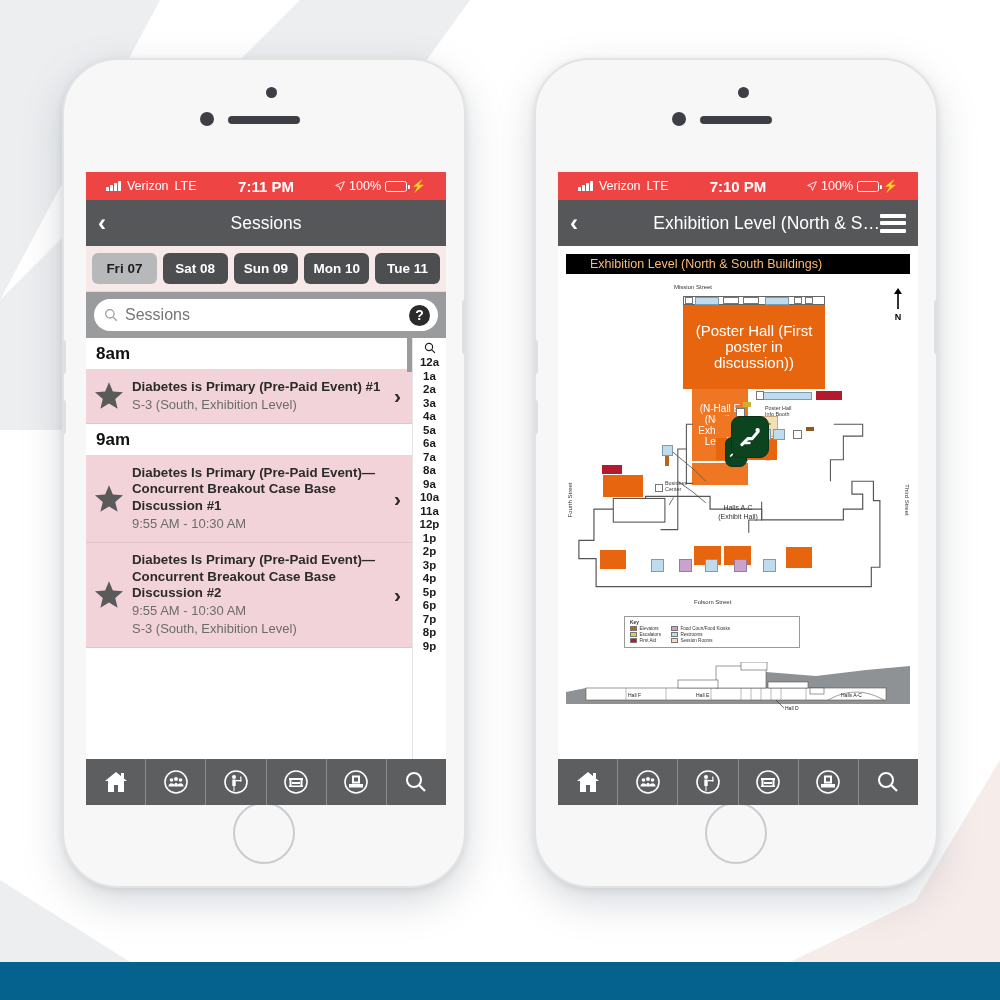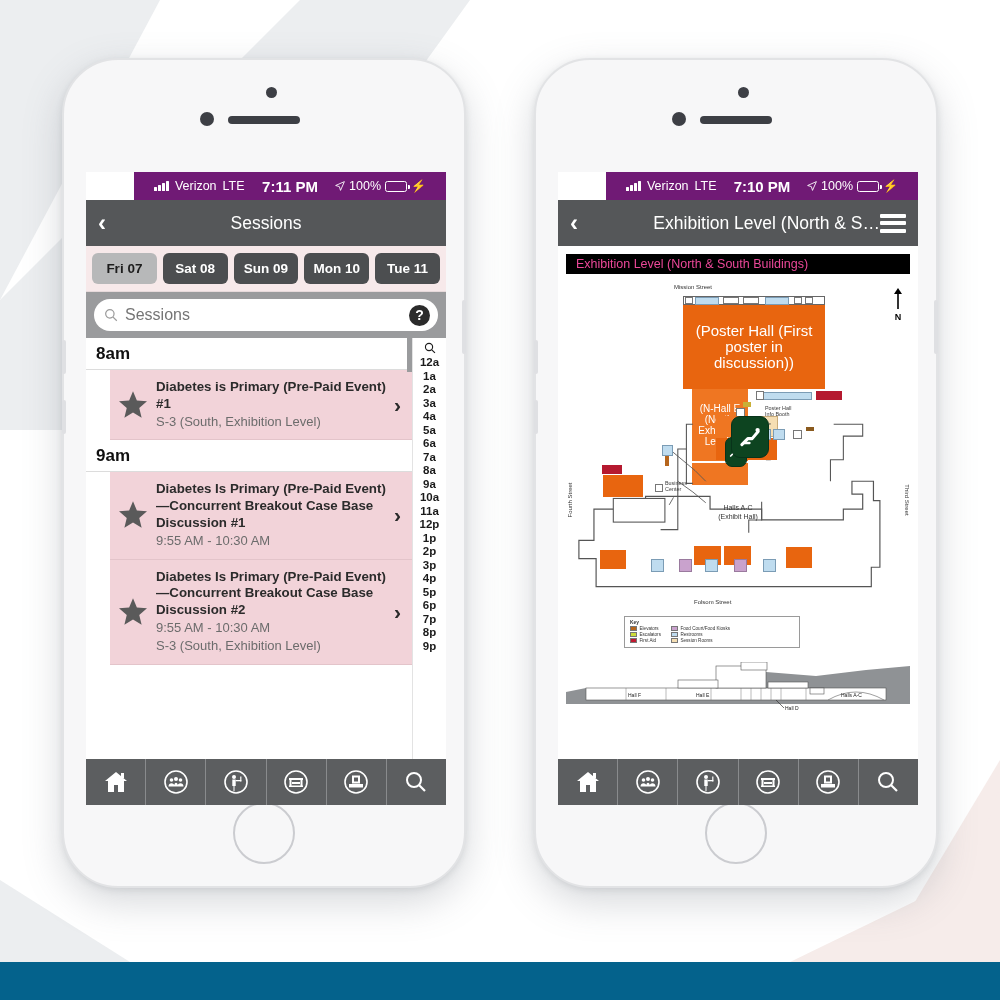--- a/index.html
+++ b/index.html
@@ -61,23 +61,23 @@
   .screen {
     position:absolute; left:22px; top:112px;
     width:360px; height:633px;
     background:#ffffff;
     overflow:hidden;
     display:flex; flex-direction:column;
   }
 
   
   .statusbar {
-    height:28px; background:#701a75; color:#fff;
+    height:28px; background:#ef4444; color:#fff;
     display:flex; align-items:center; padding:0 20px;
-    font-size:12.5px; font-weight:600; flex:none;margin-left:48px;
+    font-size:12.5px; font-weight:600; flex:none;
   }
   .sb-left { display:flex; align-items:center; gap:6px; }
   .bars { display:flex; align-items:flex-end; gap:1.5px; height:10px; }
   .bars i { display:block; width:2.6px; background:#fff; border-radius:.5px; }
   .bars i:nth-child(1){height:4px}.bars i:nth-child(2){height:6px}
   .bars i:nth-child(3){height:8px}.bars i:nth-child(4){height:10px}
   .sb-carrier{font-weight:400;font-size:12.5px;}
   .sb-lte{font-weight:400;font-size:12.5px;}
   .sb-time { position:absolute; left:50%; transform:translateX(-50%); font-weight:700; font-size:15px;}
   .sb-right { margin-left:auto; display:flex; align-items:center; gap:4px; font-size:12.5px; font-weight:400;}
@@ -127,21 +127,21 @@
   
   .listarea { flex:1; position:relative; overflow:hidden; display:flex; }
   .sessionlist { flex:1; overflow:hidden; }
 
   .hourhdr {
     background:#fff; padding:6px 10px 5px 10px; font-size:17px; font-weight:700; color:#111;
     border-bottom:1px solid #dcdcdc;
   }
   .srow {
     background:#f2d3d9; display:flex; align-items:center;
-    padding:9px 8px; gap:8px; border-bottom:1px solid #e3c4ca; cursor:pointer;margin-left:24px;
+    padding:9px 8px; gap:8px; border-bottom:1px solid #e3c4ca; cursor:pointer;
   }
   .star { flex:none; width:30px; height:30px; color:#5a5a5a; }
   .scontent { flex:1; min-width:0; }
   .stitle { font-size:13.3px; font-weight:700; color:#2b2b2b; line-height:1.26; }
   .smeta { font-size:13px; color:#6c6c6c; line-height:1.3; margin-top:1px;}
   .chev { flex:none; font-size:21px; font-weight:700; color:#2b2b2b; padding-right:3px;}
 
   
   .indexrail {
     width:34px; flex:none; background:#fff; border-left:1px solid #e3e3e3;
@@ -170,21 +170,21 @@
   .tabitem {
     flex:1; display:flex; align-items:center; justify-content:center;
     border-right:1px solid #898b8d; cursor:pointer;
   }
   .tabitem:last-child { border-right:none; }
   .tabitem svg { width:26px; height:26px; }
 
   
   .mapscreen { flex:1; background:#fff; overflow:hidden; position:relative; padding:8px 8px 0 8px;}
   .maptitle {
-    background:#000; color:#ec4899; font-size:12.5px; padding:3px 10px; display:inline-block;
+    background:#000; color:#fdba74; font-size:12.5px; padding:3px 24px; display:inline-block;
     width:100%;
   }
   .mapcanvas { position:relative; width:100%; height:420px; margin-top:8px; }
   .mlabel { position:absolute; font-size:5.4px; color:#3a3a3a; font-family:"Liberation Sans",sans-serif; }
   .mstreet { position:absolute; font-size:6px; color:#333; }
   .orange { position:absolute; background:#e8650f; }
   .orange2 { position:absolute; background:#ef7622; }
   .blue { position:absolute; background:#bfdcef; border:.5px solid #7b9cb5; }
   .purple{ position:absolute; background:#c9a2cd; border:.5px solid #9a7a9e; }
   .red   { position:absolute; background:#b5192f; }

